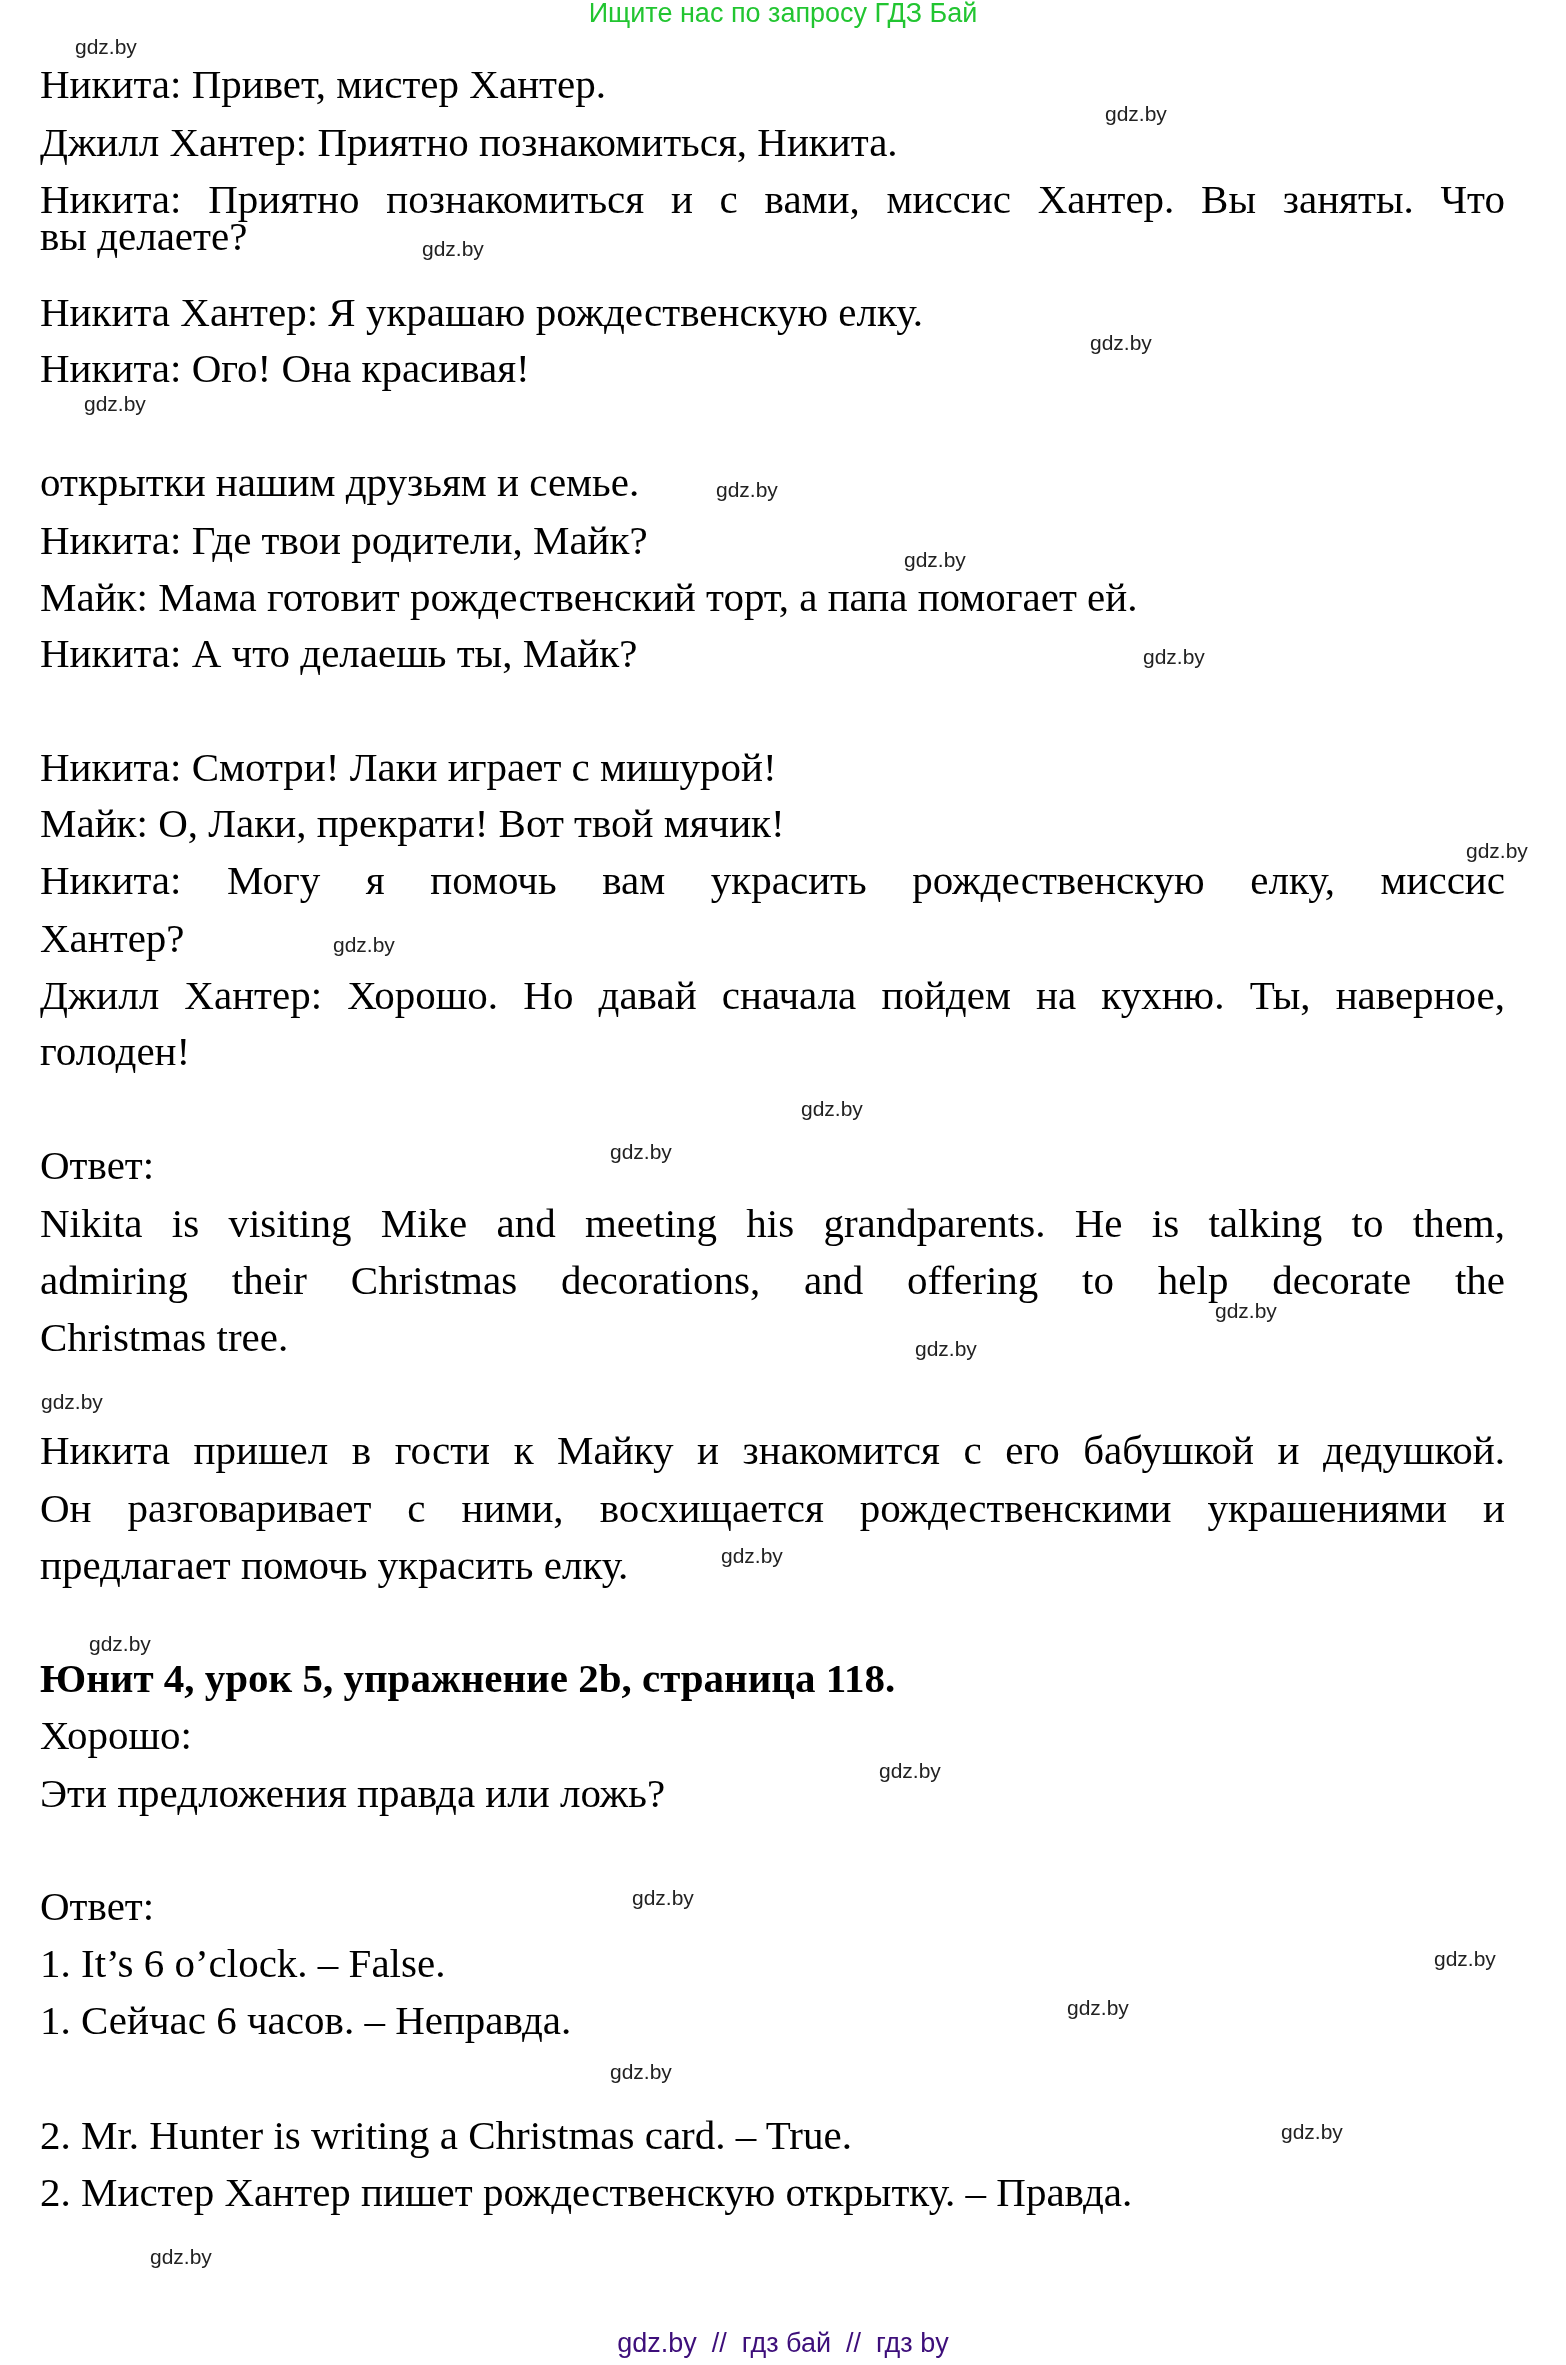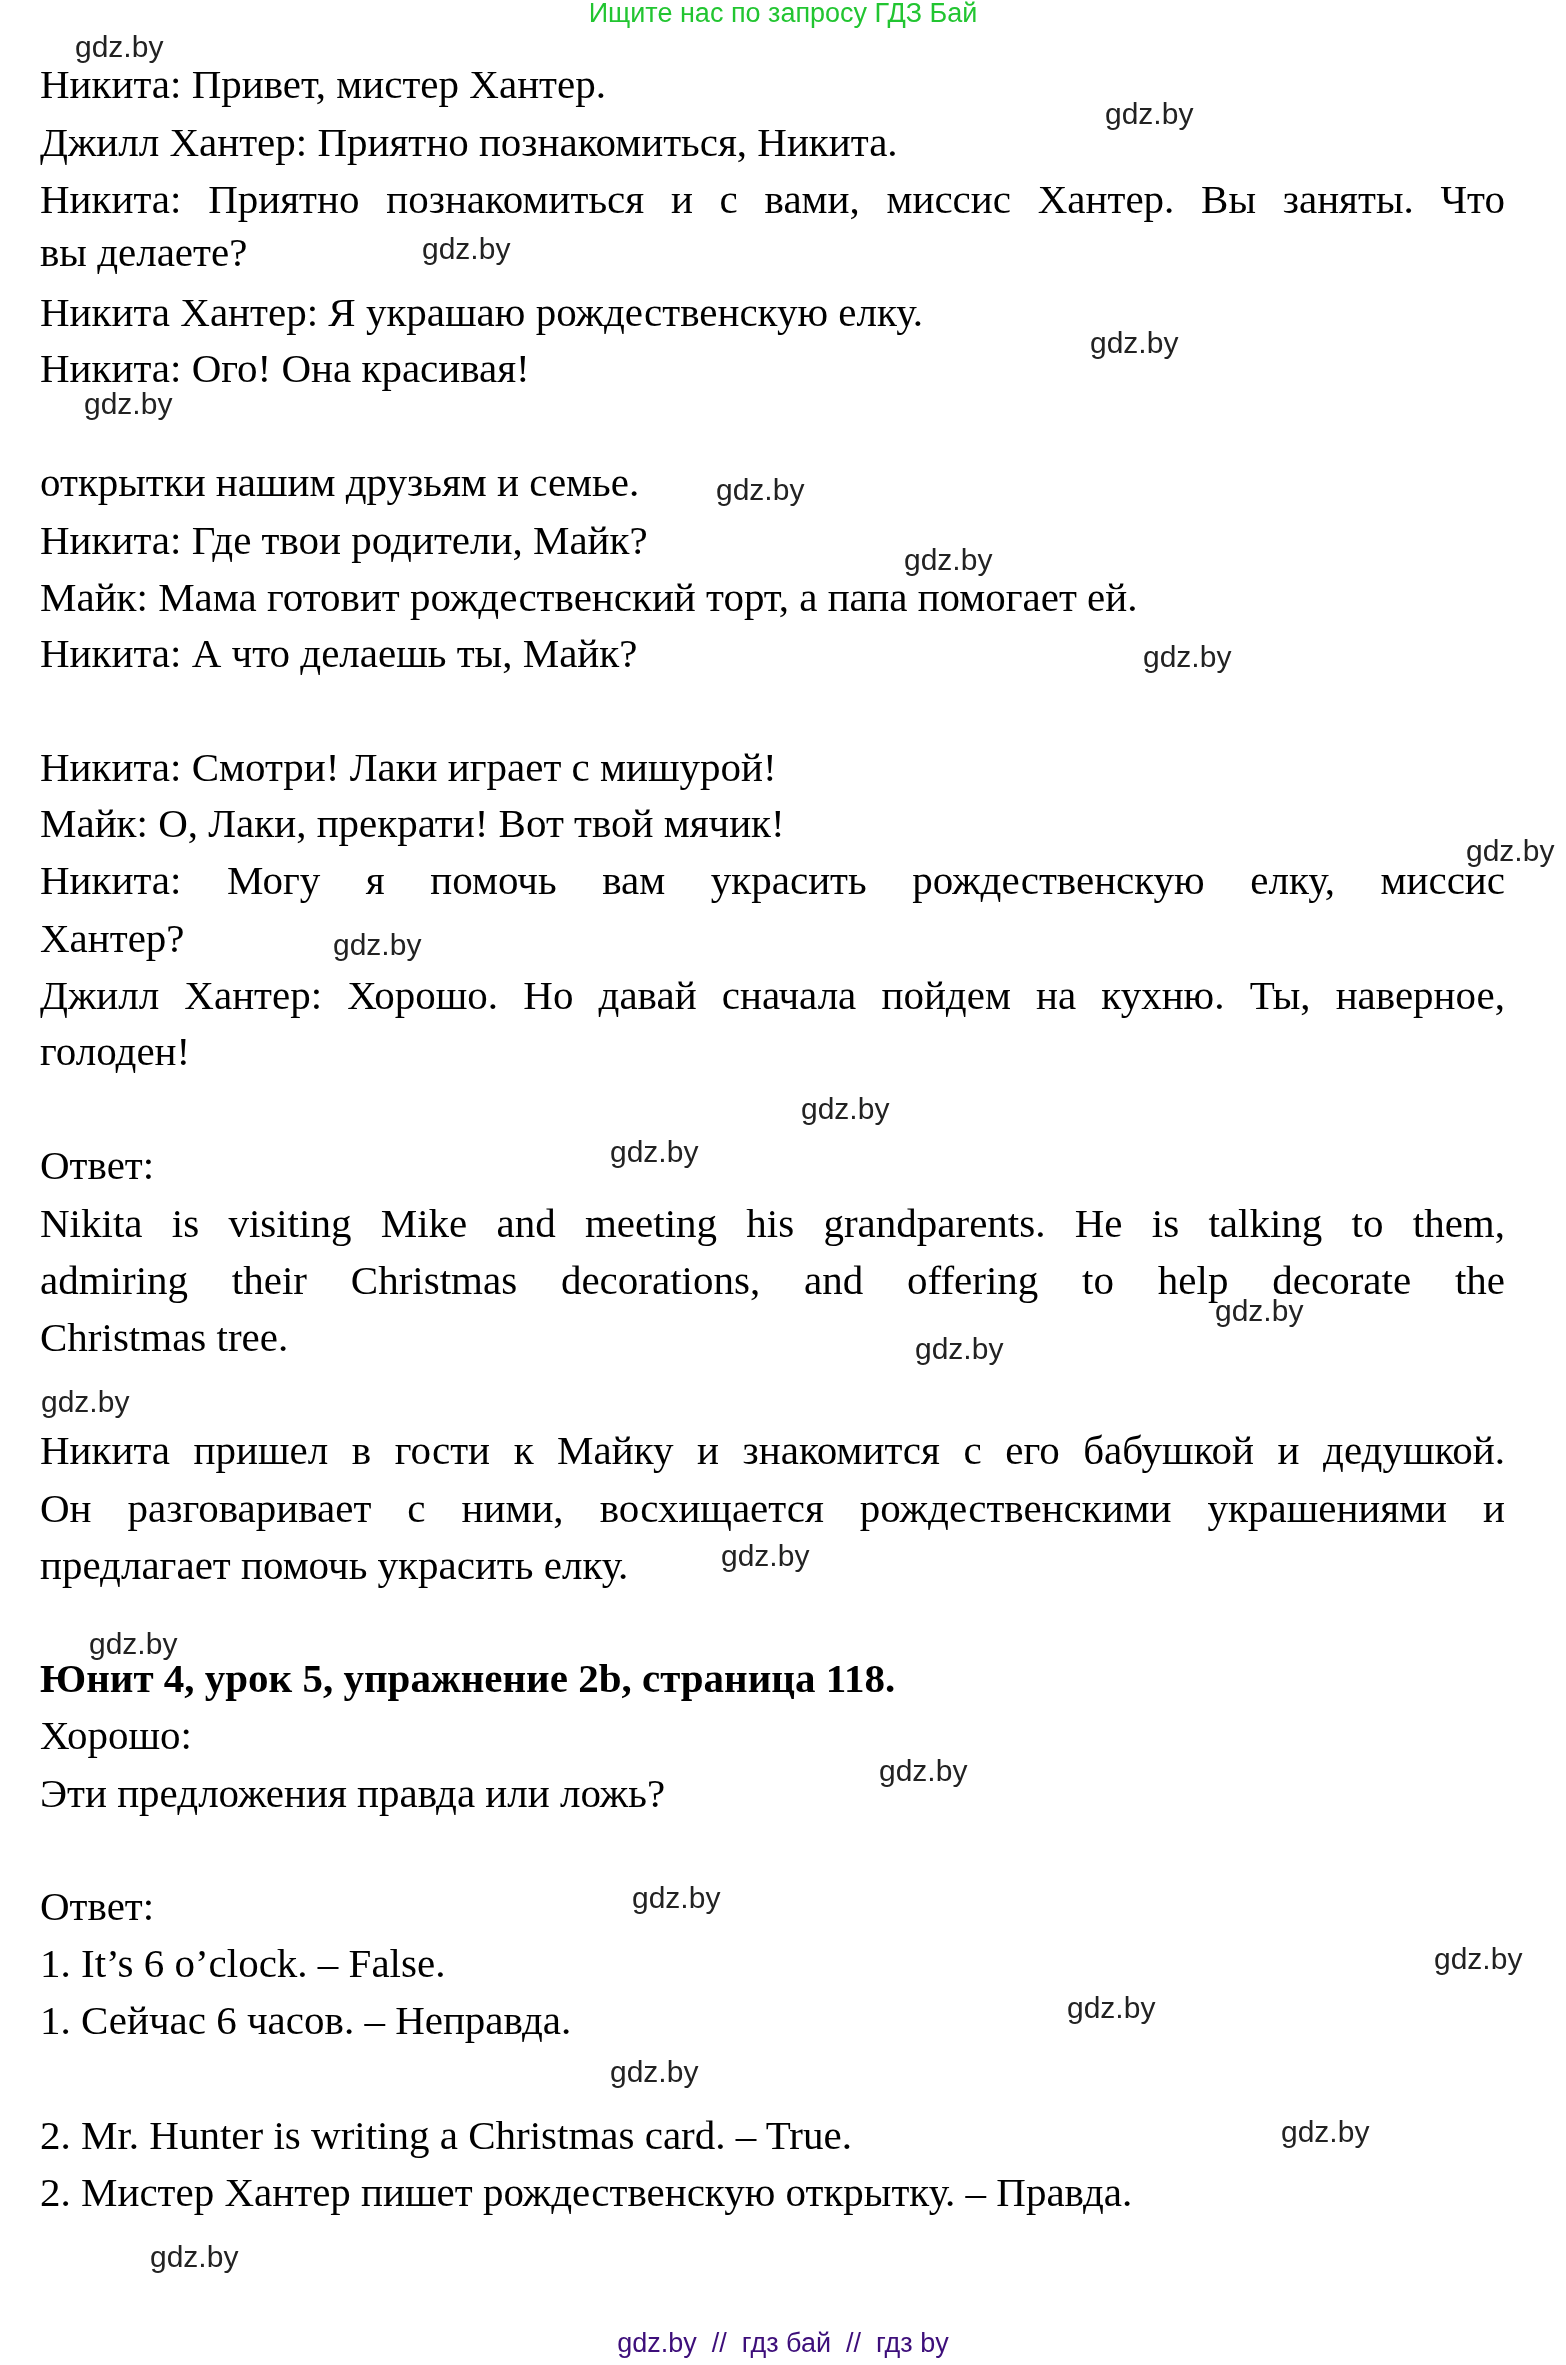--- a/index.html
+++ b/index.html
@@ -17,34 +17,34 @@
   }
   .line {
     position: absolute; left: 40px; width: 1465px;
     font-family: "Liberation Serif", serif; font-size: 41px; line-height: 48px;
     color: #000; white-space: nowrap;
   }
   .justify { text-align: justify; text-align-last: justify; white-space: normal; }
   .bold { font-weight: bold; }
   .wm {
     position: absolute; font-family: "Liberation Sans", sans-serif;
-    font-size: 30px; line-height: 24px; color: #222;
+    font-size: 21px; line-height: 24px; color: #222;
   }
 </style>
 </head>
 <body>
 
 <div class="page">
 
   <div class="top-banner">Ищите нас по запросу ГДЗ Бай</div>
 
   <div class="line" style="top:60px">Никита: Привет, мистер Хантер.</div>
   <div class="line" style="top:118px">Джилл Хантер: Приятно познакомиться, Никита.</div>
   <div class="line justify" style="top:175px">Никита: Приятно познакомиться и с вами, миссис Хантер. Вы заняты. Что</div>
-  <div class="line" style="top:228px">вы делаете?</div>
+  <div class="line" style="top:212px">вы делаете?</div>
   <div class="line" style="top:288px">Никита Хантер: Я украшаю рождественскую елку.</div>
   <div class="line" style="top:344px">Никита: Ого! Она красивая!</div>
   <div class="line" style="top:458px">открытки нашим друзьям и семье.</div>
   <div class="line" style="top:516px">Никита: Где твои родители, Майк?</div>
   <div class="line" style="top:573px">Майк: Мама готовит рождественский торт, а папа помогает ей.</div>
   <div class="line" style="top:629px">Никита: А что делаешь ты, Майк?</div>
   <div class="line" style="top:743px">Никита: Смотри! Лаки играет с мишурой!</div>
   <div class="line" style="top:799px">Майк: О, Лаки, прекрати! Вот твой мячик!</div>
   <div class="line justify" style="top:856px">Никита: Могу я помочь вам украсить рождественскую елку, миссис</div>
   <div class="line" style="top:914px">Хантер?</div>

